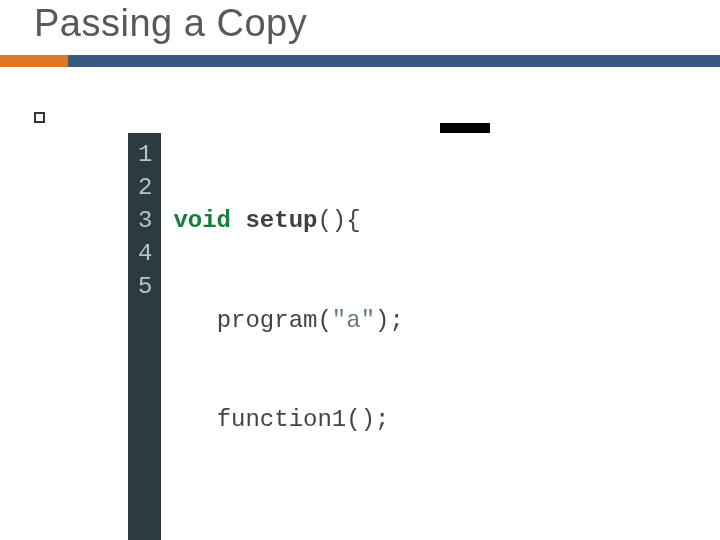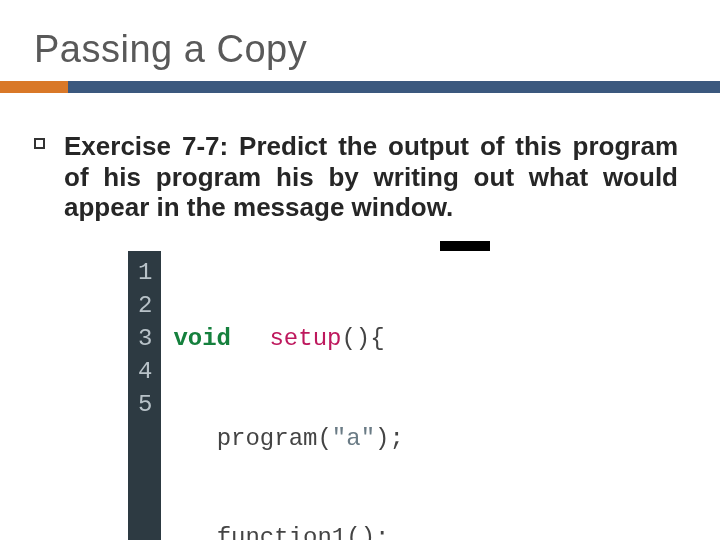--- a/index.html
+++ b/index.html
@@ -7,21 +7,21 @@
     width: 720px;
     height: 540px;
     background: #ffffff;
     font-family: Arial, Helvetica, sans-serif;
     overflow: hidden;
     position: relative;
   }
   .title {
     font-size: 38px;
     color: #595959;
-    padding: 28px 0 10px 34px;
+    padding: 2px 0 10px 34px;
     font-weight: 400;
     letter-spacing: 0.5px;
   }
   .accent-bar {
     width: 100%;
     height: 12px;
     display: flex;
   }
   .accent-orange {
     width: 68px;
@@ -66,21 +66,21 @@
     padding: 5px 9px 12px 10px;
     min-width: 32px;
   }
   .gutter div { }
   .code {
     padding: 5px 14px 12px 12px;
     color: #333;
     white-space: pre;
   }
   .kw { color: #15803d; font-weight: bold; }
-  .fn { color: #be185d; font-weight: 400; margin-left: 24px; }
+  .fn { color: #404040; font-weight: 700; }
   .str { color: #6a7b85; }
   .punct { color: #444; }
   .cursor-bar {
     position: absolute;
     top: -10px;
     left: 312px;
     width: 50px;
     height: 10px;
     background: #000;
   }
@@ -90,21 +90,20 @@
 
 <div class="title">Passing a Copy</div>
 
 <div class="accent-bar">
   <div class="accent-orange"></div>
   <div class="accent-blue"></div>
 </div>
 
 <div class="body-text">
   <span class="bullet"></span>
-  <span>Exercise 7-7: Predict the output of this program of his program his by writing out what would appear in the message window.</span>
 </div>
 
 <div class="code-block">
   <div class="cursor-bar"></div>
   <div class="gutter">
     <div>1</div>
     <div>2</div>
     <div>3</div>
     <div>4</div>
     <div>5</div>

